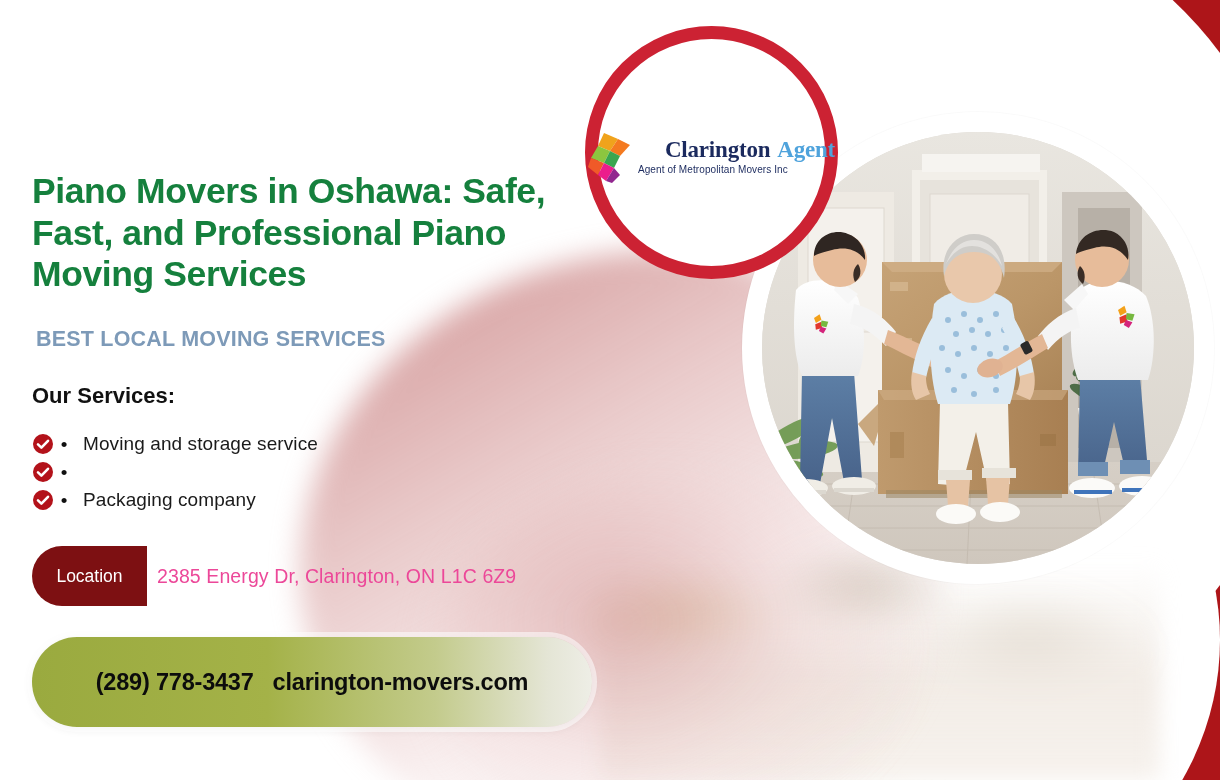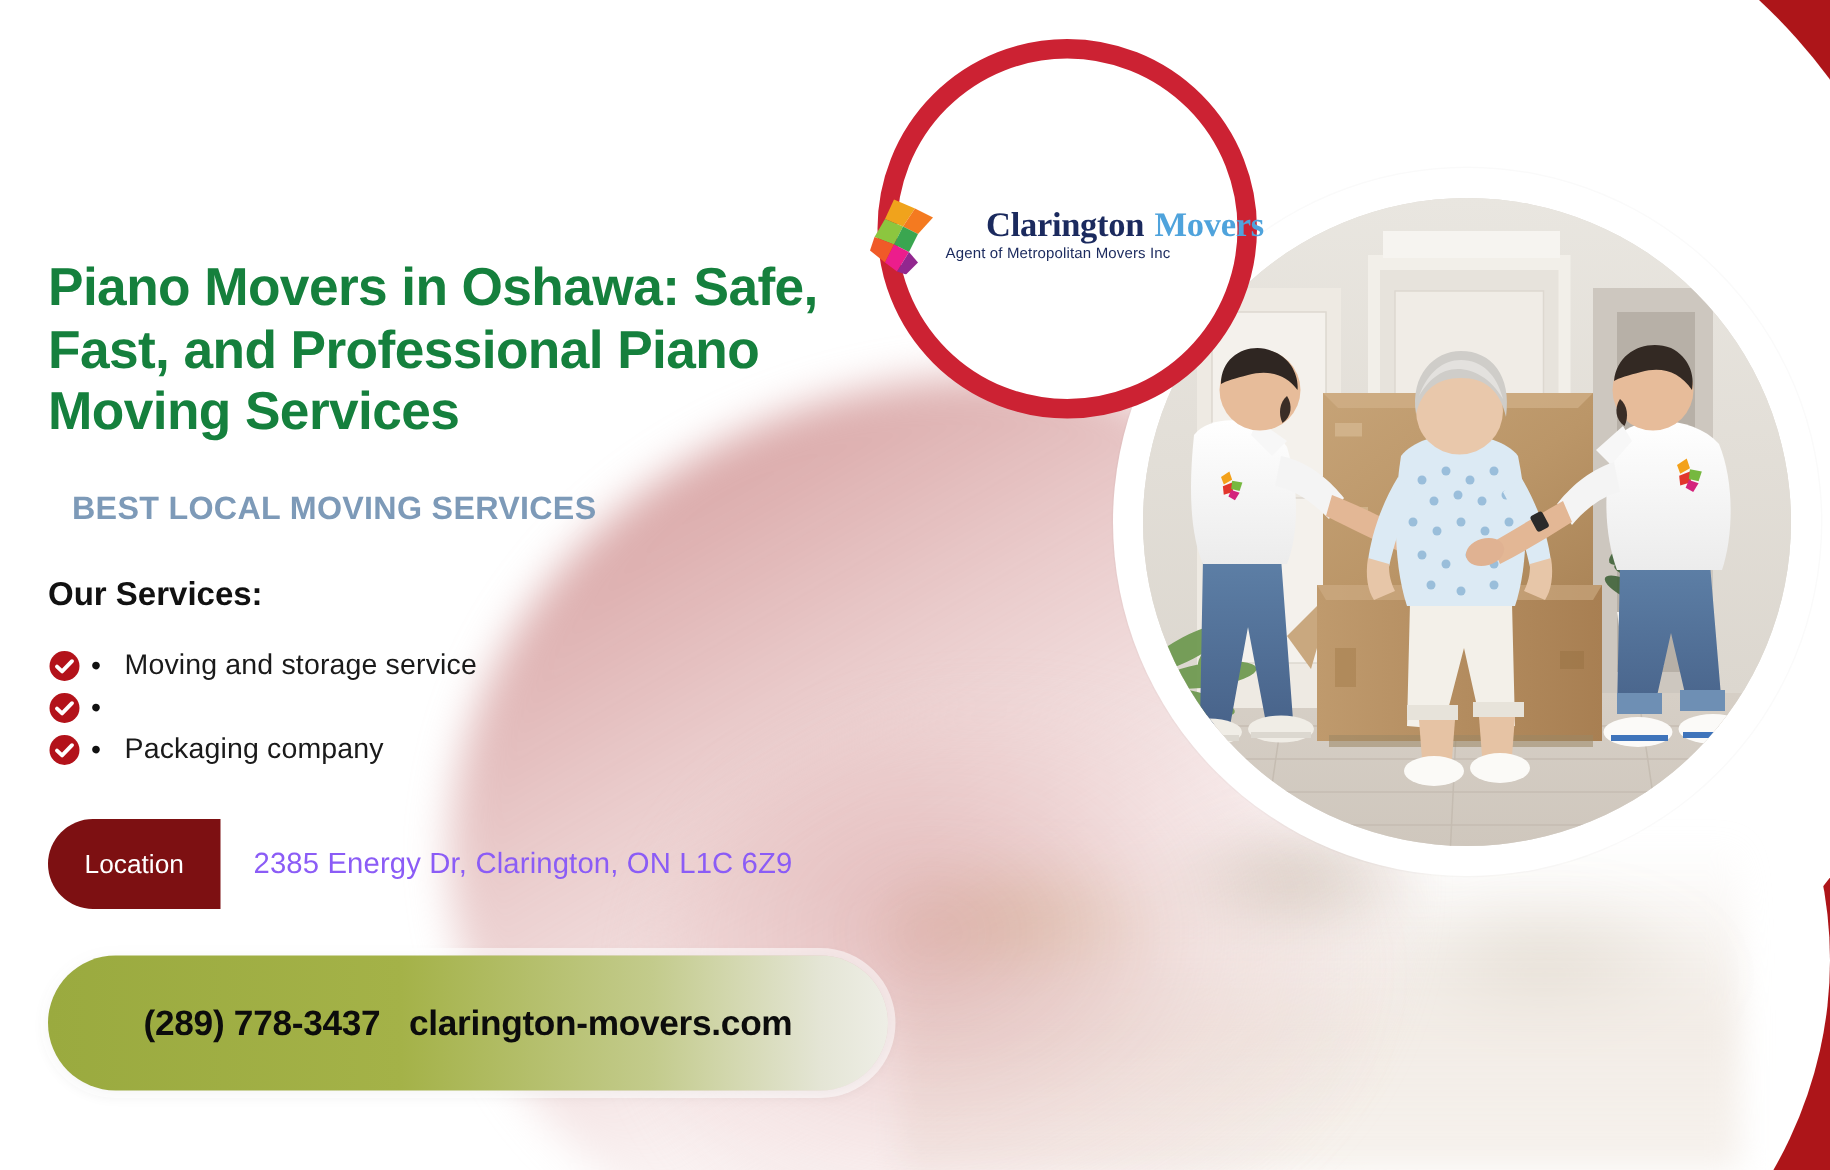--- a/index.html
+++ b/index.html
@@ -156,21 +156,21 @@
 
   
   .content { position:absolute; left:32px; top:0; width:600px; height:780px; z-index:8; }
 
   .headline {
     position:absolute; top:171px; left:0; width:572px;
     font-size:35.5px; font-weight:700; line-height:1.17;
     color:#15803d; letter-spacing:-.4px;
   }
   .subtitle {
-    position:absolute; top:327px; left:16px;
+    position:absolute; top:327px; left:4px;
     font-size:21.5px; font-weight:700; color:#7d9ab8;
     letter-spacing:.2px;
   }
   .services-title {
     position:absolute; top:383px; left:0;
     font-size:22px; font-weight:700; color:#111111;
   }
   .services-list { position:absolute; top:430px; left:0; }
   .service-row {
     display:flex; align-items:center; gap:0px; height:28px; margin-bottom:0px;
@@ -190,21 +190,21 @@
     display:flex; align-items:center;
   }
   .location-badge {
     width:115px; height:60px;
     background:#7d1012;
     border-radius:30px 0 0 30px;
     display:flex; align-items:center; justify-content:center;
     color:#ffffff; font-size:17.5px;
   }
   .location-text {
-    margin-left:22px; font-size:19.5px; color:#8b5cf6; letter-spacing:.1px;
+    margin-left:10px; font-size:19.5px; color:#ec4899; letter-spacing:.1px;
   }
 
   
   .contact-pill {
     position:absolute; top:637px; left:0;
     width:560px; height:90px;
     border-radius:45px;
     background:linear-gradient(90deg, #9aaa3f 0%, #a4b248 42%, #c3cb8c 72%, #e4e5d5 92%, #eeeee6 100%);
     box-shadow:0 0 0 5px rgba(255,255,255,.55), 0 2px 10px rgba(0,0,0,.10);
     display:flex; align-items:center; justify-content:center; gap:19px;
@@ -438,21 +438,21 @@
         <path d="M30 8 L42 14 L32 25 L22 20 Z" fill="#f47a20"></path>
         <path d="M10 15 L22 20 L16 32 L3 27 Z" fill="#8cc63f"></path>
         <path d="M22 20 L32 25 L26 37 L16 32 Z" fill="#3aa650"></path>
         <path d="M3 27 L16 32 L10 44 L0 36 Z" fill="#f05a28"></path>
         <path d="M16 32 L26 37 L18 50 L10 44 Z" fill="#ec1d8c"></path>
         <path d="M18 50 L26 37 L32 44 L24 52 Z" fill="#92278f"></path>
       </svg>
       <div class="logo-words">
         <div class="logo-row1">
           <span class="logo-clarington">Clarington</span>
-          <span class="logo-movers">Movers</span>
+          <span class="logo-movers">Agent</span>
         </div>
         <div class="logo-tagline">Agent of Metropolitan Movers Inc</div>
       </div>
     </div>
   </div>
 
   <div class="content">
 
     <h1 class="headline">Piano Movers in Oshawa: Safe, Fast, and Professional Piano Moving Services</h1>
 

